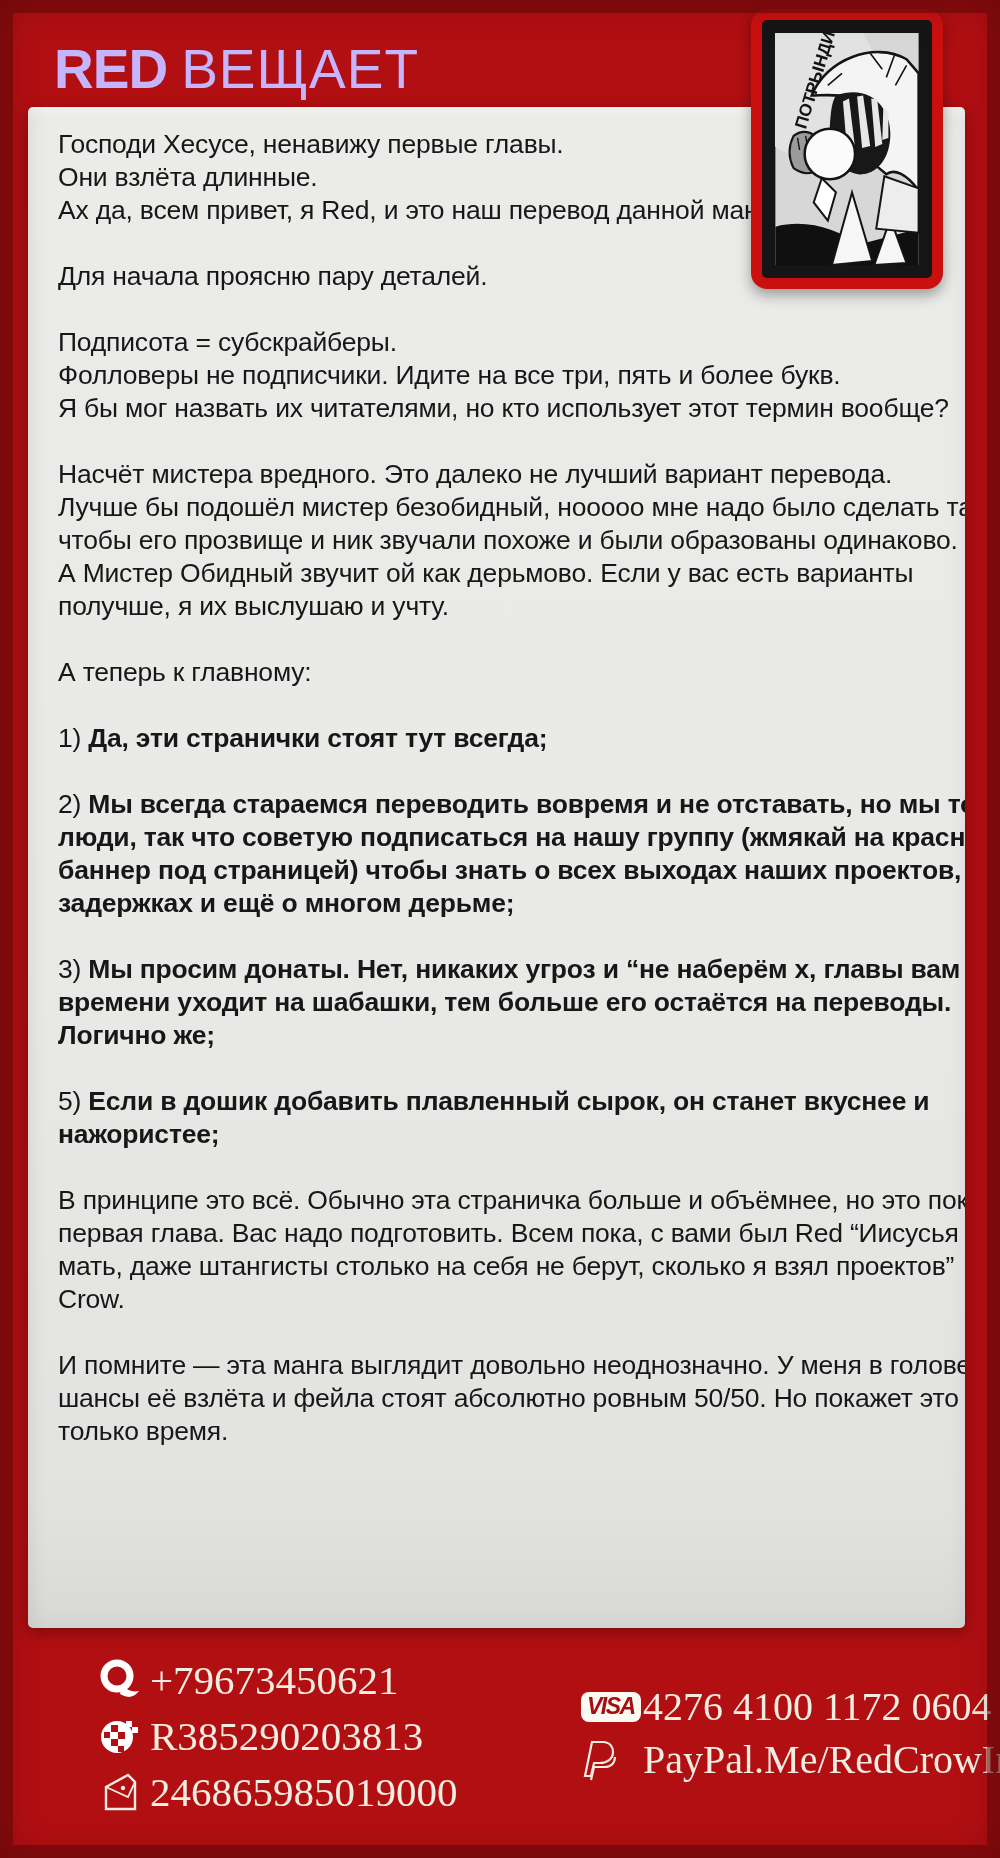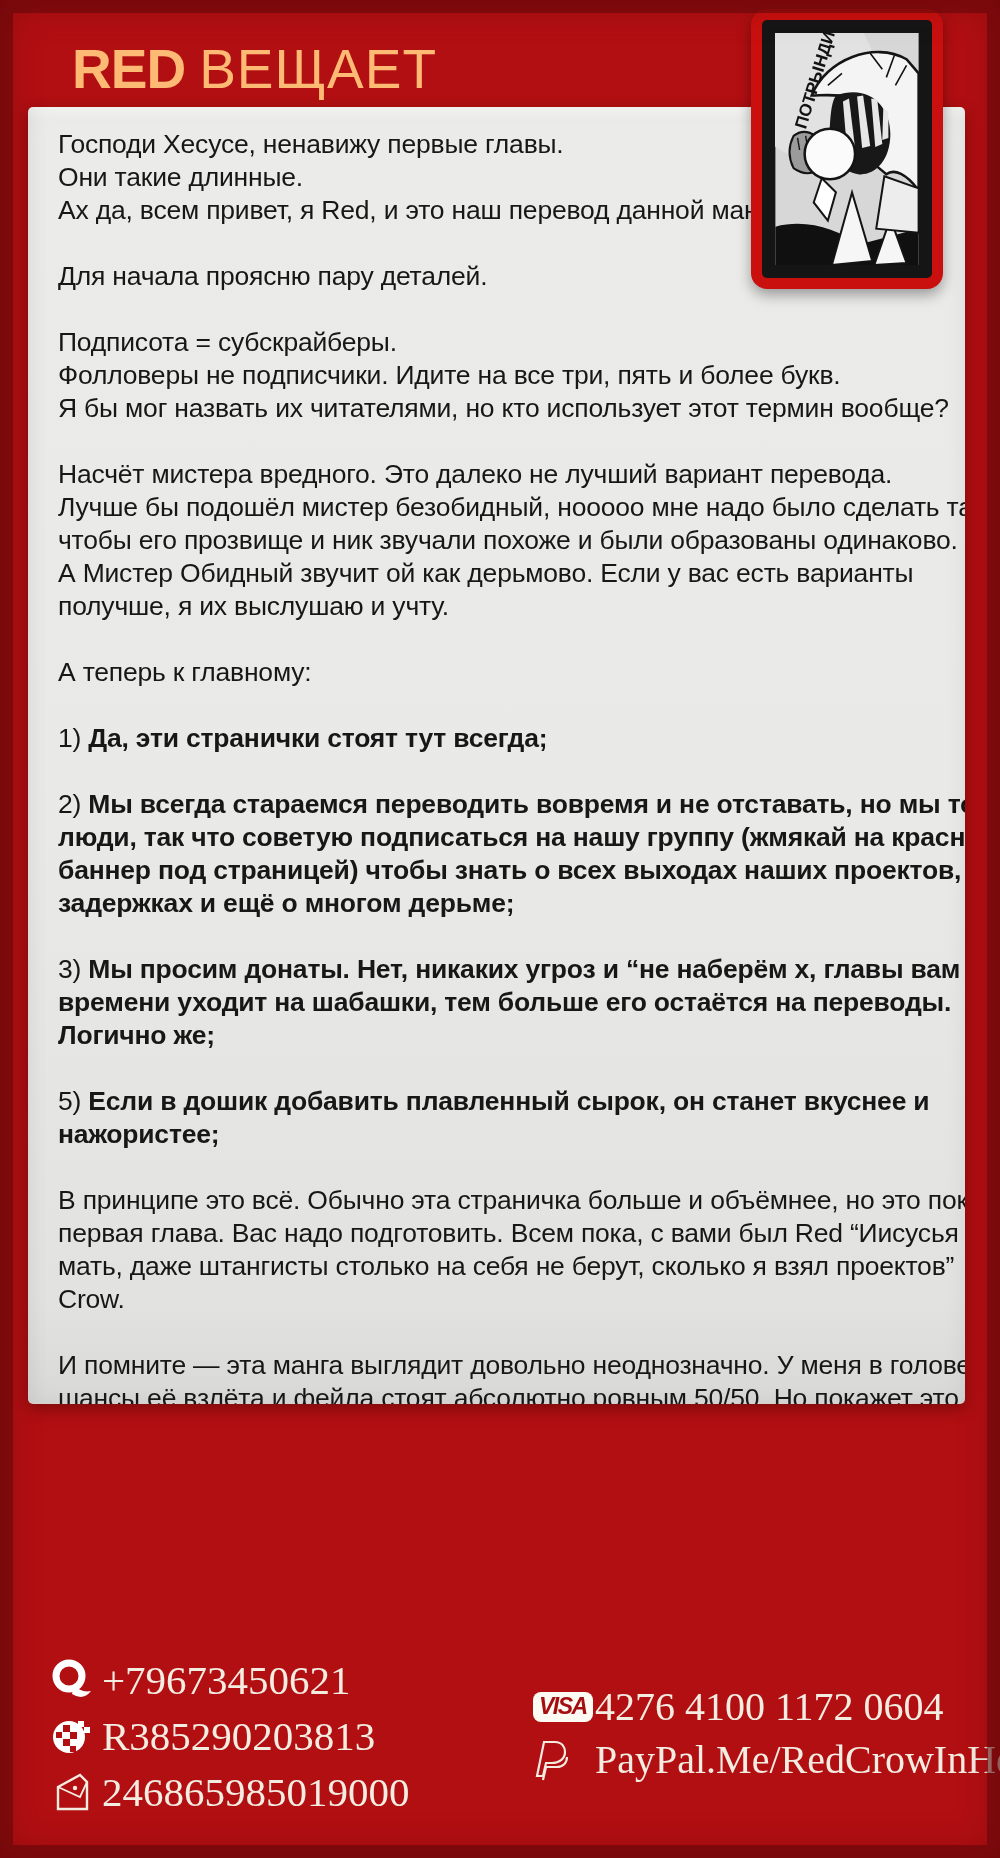--- a/index.html
+++ b/index.html
@@ -2,44 +2,44 @@
 <html><head>
 <meta charset="utf-8">
 <style>
   html,body{margin:0;padding:0;}
   body{width:1000px;height:1858px;overflow:hidden;background:#7e0a0c;}
   .page{position:relative;width:1000px;height:1858px;background:#b20f12;overflow:hidden;
         font-family:"Liberation Sans",sans-serif;}
   .page::after{content:"";position:absolute;inset:0;pointer-events:none;
         box-shadow:inset 0 0 0 13px rgba(92,8,9,.55), inset 0 0 40px rgba(60,0,0,.35);}
   
-  .brand{position:absolute;left:72px;top:42px;color:#fdba74;font-size:55px;line-height:1;
+  .brand{position:absolute;left:54px;top:42px;color:#c4b5fd;font-size:55px;line-height:1;
          letter-spacing:.5px;white-space:nowrap;}
   .brand .red{font-weight:900;letter-spacing:-1px;}
   .brand .rest{font-weight:400;margin-left:14px;letter-spacing:1px;}
   
-  .content-box{position:absolute;left:28px;top:107px;width:937px;height:1297px;
+  .content-box{position:absolute;left:28px;top:107px;width:937px;height:1521px;
         background:linear-gradient(180deg,#f6f6f5 0,#ebebea 14px,#e9e9e8 55%,#e2e2e1 92%,#d8d8d7 100%);
         border-radius:5px;box-shadow:0 5px 16px rgba(0,0,0,.30), inset 0 0 24px rgba(0,0,0,.05);
         box-sizing:border-box;padding:21px 30px;overflow:hidden;}
   .para{margin:0 0 33px 0;}
   .para:last-child{margin-bottom:0;}
   .ln{height:33px;line-height:33px;font-size:26.5px;color:#171717;letter-spacing:-.2px;white-space:nowrap;}
   .b{font-weight:bold;}
   .num{font-weight:normal;}
   
   .manga-panel{position:absolute;left:751px;top:9px;width:192px;height:280px;box-sizing:border-box;
         background:#151515;border:11px solid #c9100f;border-radius:16px;padding:13px;
         box-shadow:0 6px 14px rgba(0,0,0,.35);}
   .manga-panel svg{display:block;width:100%;height:100%;}
   
   .footer-left{position:absolute;left:50px;top:1652px;}
   .footer-right{position:absolute;left:533px;top:1680px;}
   .pay-row{display:flex;align-items:center;height:56px;}
-  .pay-row .icon{width:52px;display:flex;justify-content:flex-start;align-items:center;flex:0 0 52px;}
+  .pay-row .icon{width:52px;display:flex;justify-content:flex-start;align-items:center;flex:0 0 52px;margin-left:48px;}
   .pay-text{font-family:"Liberation Serif",serif;color:#f3ece1;font-size:41px;white-space:nowrap;}
   .footer-right .pay-text{font-size:40px;}
   .footer-right .pay-row{height:53px;}
   .footer-right .pay-row .icon{width:62px;flex:0 0 62px;}
   .visa-badge{display:inline-block;background:#fdfaf4;color:#a50e10;border-radius:8px;
         padding:3px 6px 4px 6px;font-family:"Liberation Sans",sans-serif;font-weight:900;
         font-style:italic;font-size:23px;letter-spacing:-1.5px;line-height:1;}
 </style>
 </head>
 <body>
@@ -47,21 +47,21 @@
 <div class="page">
 
   <div class="brand">
     <span class="red">RED</span><span class="rest">ВЕЩАЕТ</span>
   </div>
 
   <div class="content-box">
 
     <div class="para">
       <div class="ln">Господи Хесусе, ненавижу первые главы.</div>
-      <div class="ln">Они такие длинные.</div>
+      <div class="ln">Они взлёта длинные.</div>
       <div class="ln">Ах да, всем привет, я Red, и это наш перевод данной манги.</div>
     </div>
 
     <div class="para">
       <div class="ln">Для начала проясню пару деталей.</div>
     </div>
 
     <div class="para">
       <div class="ln">Подписота = субскрайберы.</div>
       <div class="ln">Фолловеры не подписчики. Идите на все три, пять и более букв.</div>

